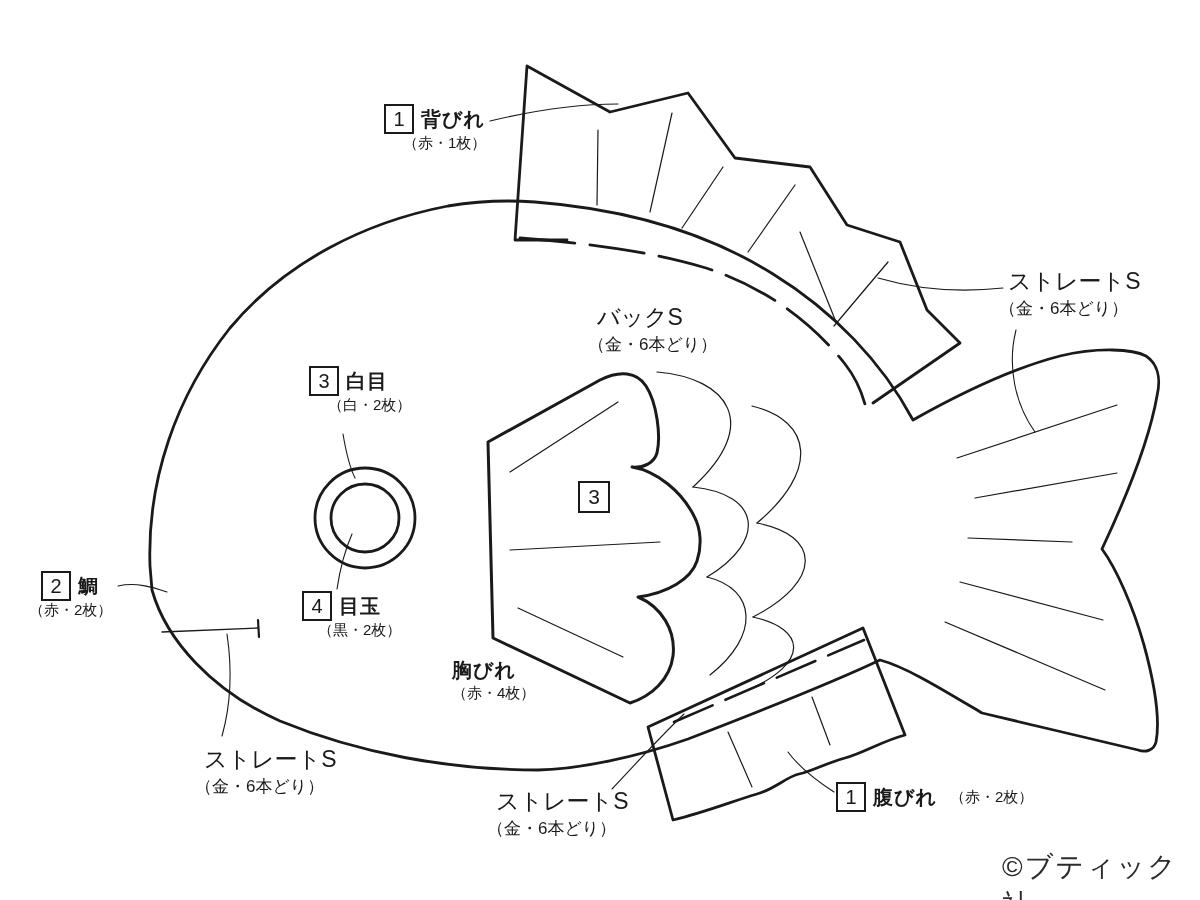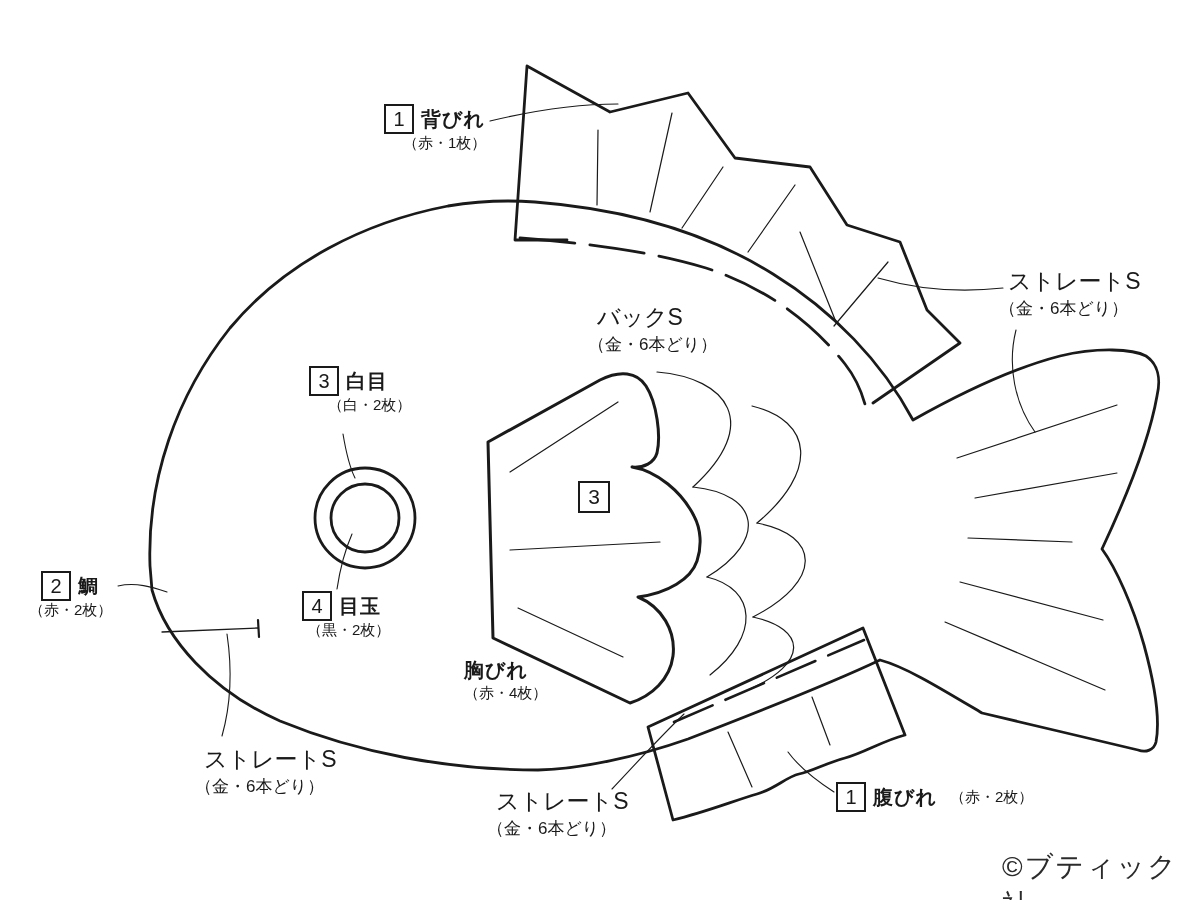--- a/index.html
+++ b/index.html
@@ -161,24 +161,24 @@
       <span class="pname">鯛</span>
     </div>
     <div class="spec" style="margin-left:-12px;">（赤・2枚）</div>
   </div>
 
   <div class="label" style="left:302px;top:591px;">
     <div class="row">
       <span class="numbox">4</span>
       <span class="pname">目玉</span>
     </div>
-    <div class="spec" style="margin-left:5px;">（黒・2枚）</div>
-  </div>
-
-  <div class="label" style="left:464px;top:657px;">
+    <div class="spec" style="margin-left:16px;">（黒・2枚）</div>
+  </div>
+
+  <div class="label" style="left:452px;top:657px;">
     <div class="pname">胸びれ</div>
     <div class="spec">（赤・4枚）</div>
   </div>
 
   <div class="label stitch" style="left:195px;top:744px;">
     <div class="s1">ストレートS</div>
     <div class="s2">（金・6本どり）</div>
   </div>
 
   <div class="label stitch" style="left:487px;top:786px;">

